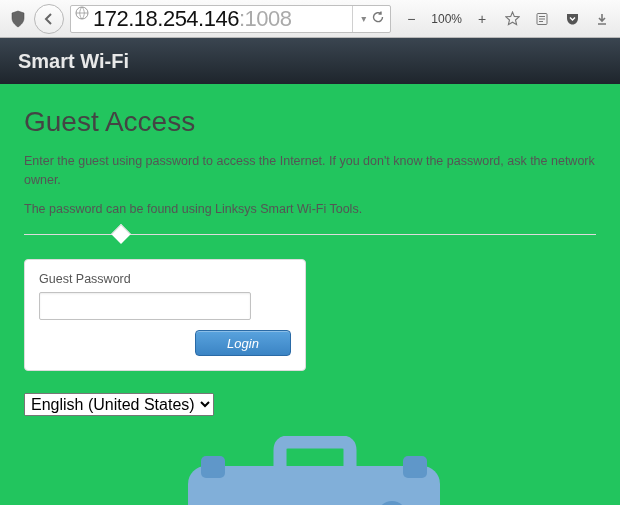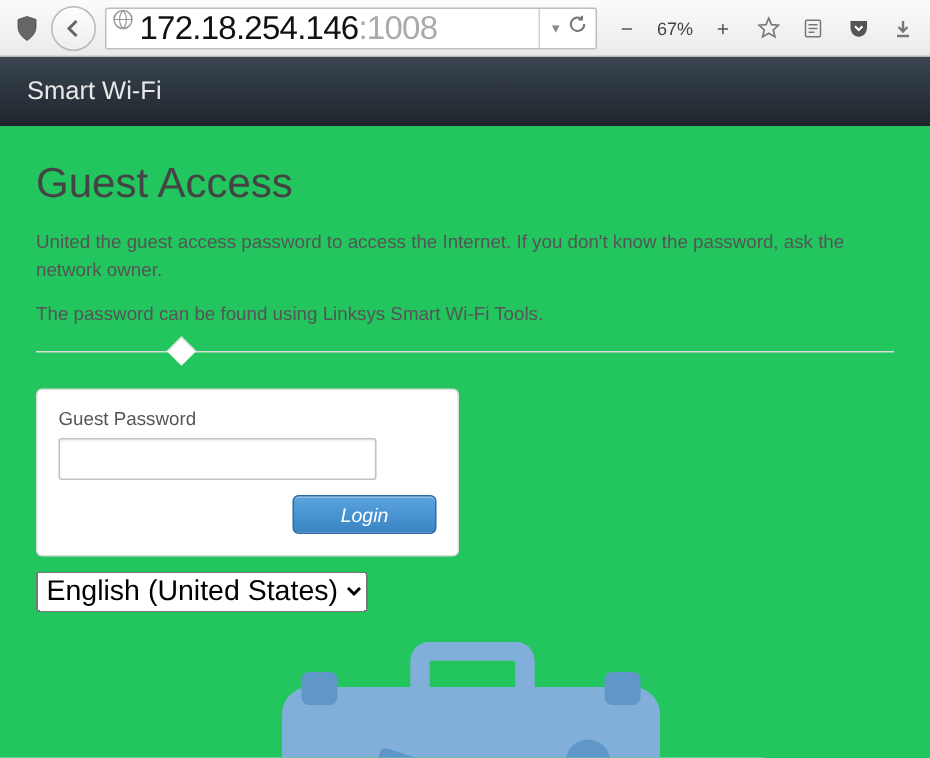--- a/index.html
+++ b/index.html
@@ -84,21 +84,21 @@
     gap: 10px;
   }
   .brand {
     color:#fff;
     font-family: Arial, Helvetica, sans-serif;
     font-weight: bold;
     letter-spacing: 2px;
     font-size: 17px;
   }
   .brand-tm { font-size:8px; vertical-align: top; position:relative; top:2px;}
-  .subbrand { color:#e8e8e8; font-size:17px; font-weight:400; }
+  .subbrand { color:#e8e8e8; font-size:20px; font-weight:700; }
 
   
   .main {
     padding: 18px 24px 0 24px;
     background:#22c55e;
   }
   .title {
     font-size: 28px;
     color:#444;
     font-weight:400;
@@ -169,22 +169,22 @@
     border-radius:4px;
     background: linear-gradient(#59a3de, #3b84c4);
     color:#fff;
     font-size:13px;
     cursor:pointer;
     box-shadow: inset 0 1px 0 rgba(255,255,255,0.3);
     font-style: italic;
   }
 
   .lang-select {
-    margin-top: 10px;
-    font-size:19px;
+    margin-top: 22px;
+    font-size:16px;
     padding:1px 2px;
   }
 
   .suitcase-col {
     flex:1;
     display:flex;
     align-items:flex-end;
     justify-content:center;
     overflow:hidden;
   }
@@ -217,21 +217,21 @@
     <div class="refresh-group">
       <span style="color:#888;font-size:10px;padding:0 4px;cursor:pointer;">▾</span>
       <span style="color:#777;cursor:pointer;">
         <svg width="16" height="16" viewBox="0 0 16 16">
             <path d="M12.5 8 A4.5 4.5 0 1 1 11 4.8 M11 2.5 V5 H8.5" fill="none" stroke="#777" stroke-width="1.4"></path>
           </svg>
       </span>
     </div>
   </div>
   <div class="tb-btn">−</div>
-  <div class="zoom">67%</div>
+  <div class="zoom">100%</div>
   <div class="tb-btn">+</div>
   <div class="tb-btn">
     <svg width="15" height="15" viewBox="0 0 15 15">
         <path d="M7.5 1 L9.3 5.4 L14 5.8 L10.5 9 L11.6 13.6 L7.5 11.2 L3.4 13.6 L4.5 9 L1 5.8 L5.7 5.4 Z" fill="none" stroke="#777" stroke-width="1.1"></path>
       </svg>
   </div>
   <div class="tb-btn">
     <svg width="14" height="14" viewBox="0 0 14 14">
         <rect x="2" y="1.5" width="10" height="11" rx="1" fill="none" stroke="#777"></rect>
         <line x1="4" y1="4.5" x2="10" y2="4.5" stroke="#777"></line>
@@ -251,21 +251,21 @@
       </svg>
   </div>
 </div>
 
 <div class="page-header">
   <span class="subbrand">Smart Wi-Fi</span>
 </div>
 
 <div class="main">
   <h1 class="title">Guest Access</h1>
-  <p class="desc">United the guest access password to access the Internet. If you don't know the password, ask the network owner.</p>
+  <p class="desc">Enter the guest using password to access the Internet. If you don't know the password, ask the network owner.</p>
   <p class="desc">The password can be found using Linksys Smart Wi-Fi Tools.</p>
 
   <div class="divider-area">
     <div class="divider-line"></div>
     <div class="notch"></div>
   </div>
 
   <div class="body-row">
     <div>
       <div class="login-box">

